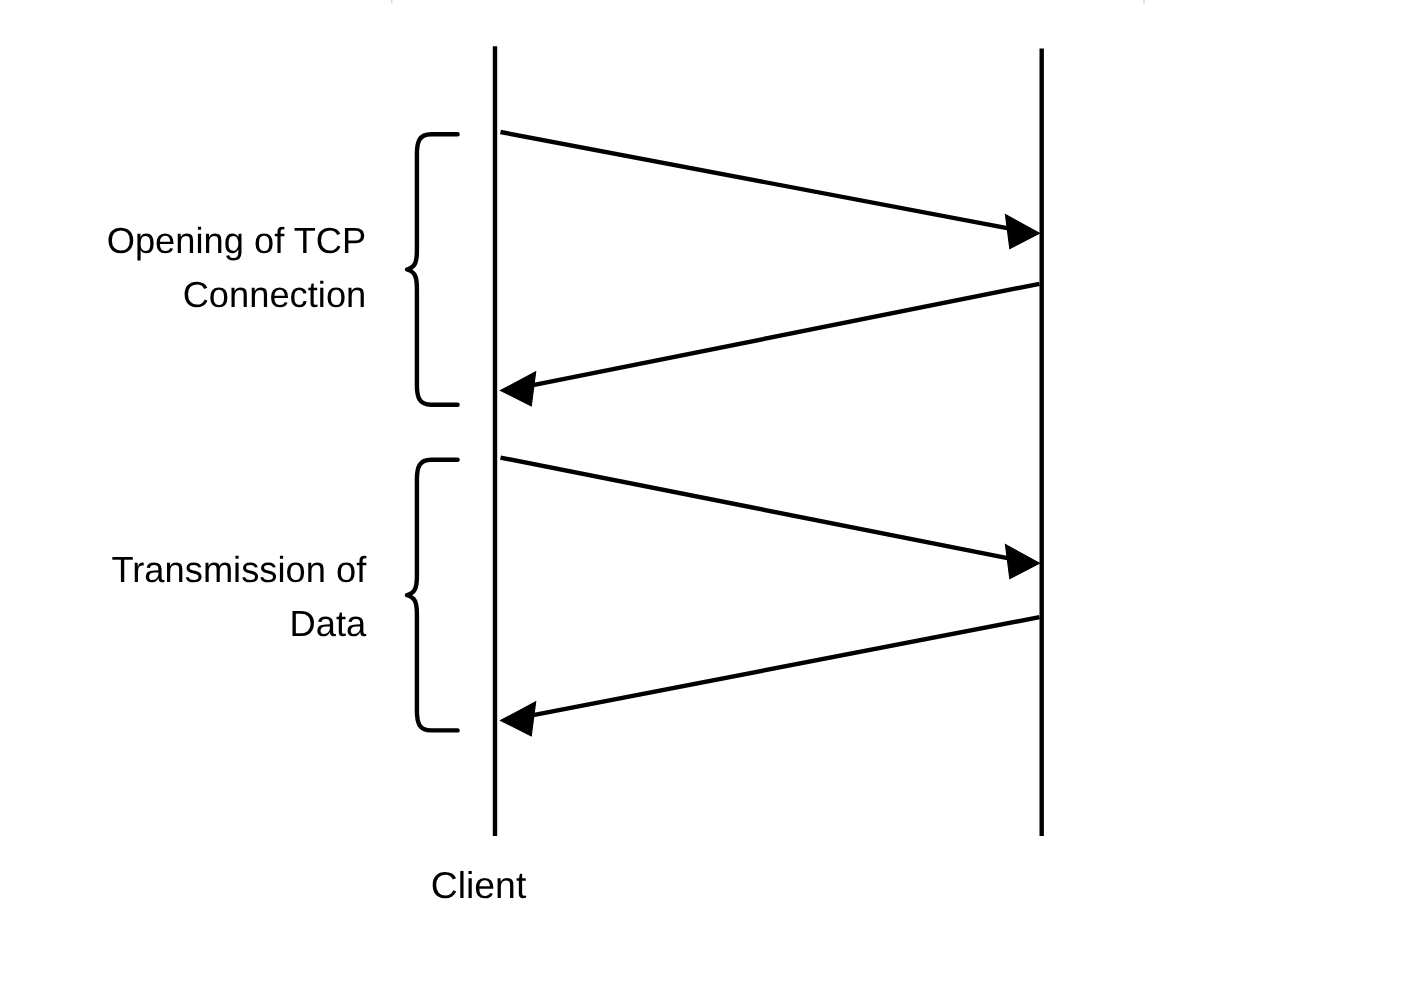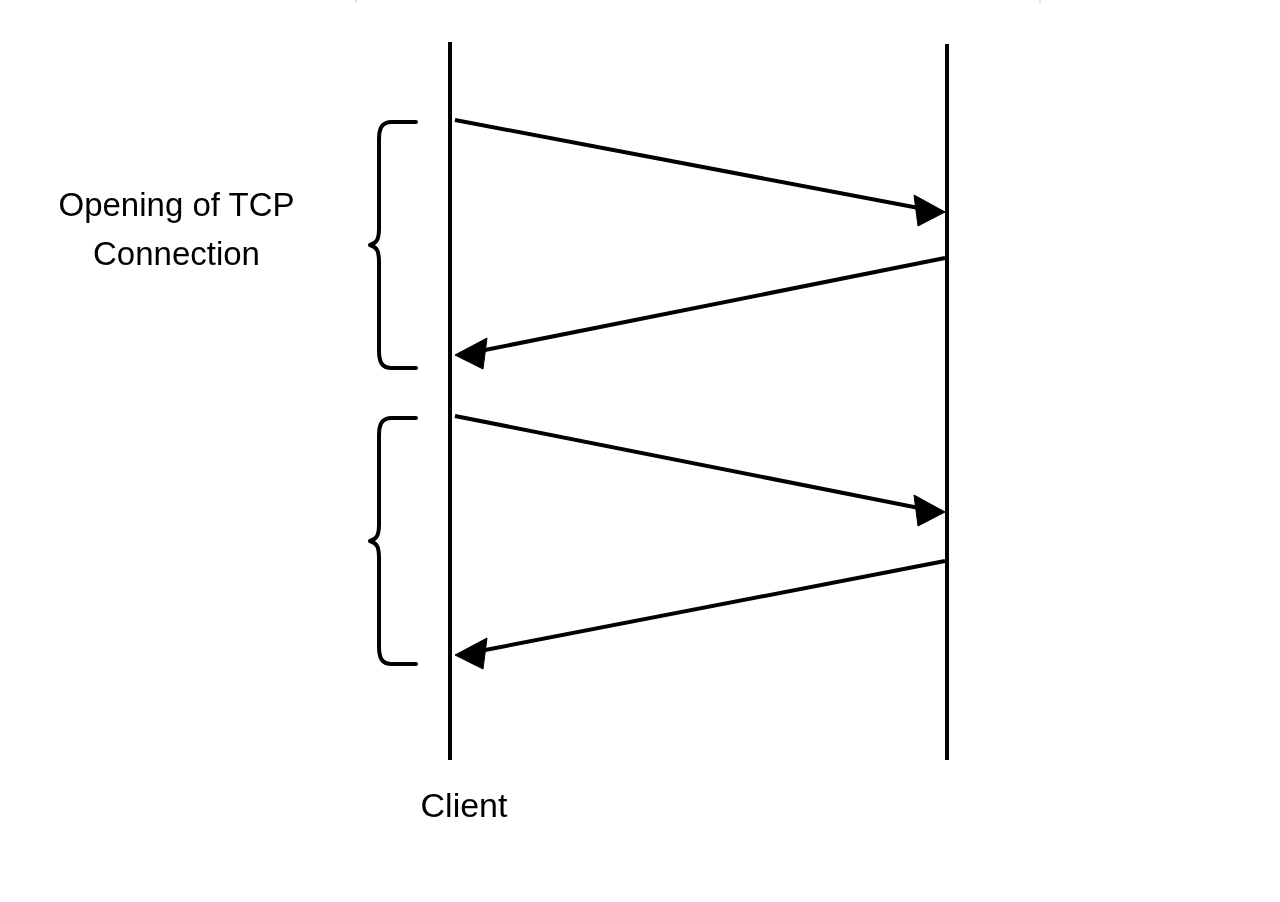--- a/index.html
+++ b/index.html
@@ -33,23 +33,22 @@
     color: #000000;
     font-family: "Liberation Sans", sans-serif;
     font-size: 33px;
     line-height: 49px;
     font-weight: 400;
     letter-spacing: 0px;
     white-space: pre-line;
   }
   #phase-label-0 {
     left: 20px;
-    top: 180px;
+    top: 194px;
     width: 313px;
-    text-align: center;
   }
   #phase-label-1 {
     left: 20px;
     top: 493px;
     width: 313px;
   }
   .actor-label {
     position: absolute;
     text-align: center;
     color: #000000;
@@ -130,17 +129,19 @@
                L 379,646
                C 379,657 381,664 392,664
                L 416,664" fill="none" stroke="#000000" stroke-width="4" stroke-linecap="round" stroke-linejoin="round"></path>
     </g>
 
   </svg>
 
   <div class="phase-label" id="phase-label-0">Opening of TCP
 Connection</div>
 
+  <div class="phase-label" id="phase-label-1">Transmission of
+Data</div>
 
-  <div class="actor-label" id="actor-label-client" style="left: 364px;">Client</div>
+  <div class="actor-label" id="actor-label-client" style="left: 335px;">Client</div>
 
 
 </div>
 
 </body></html>

